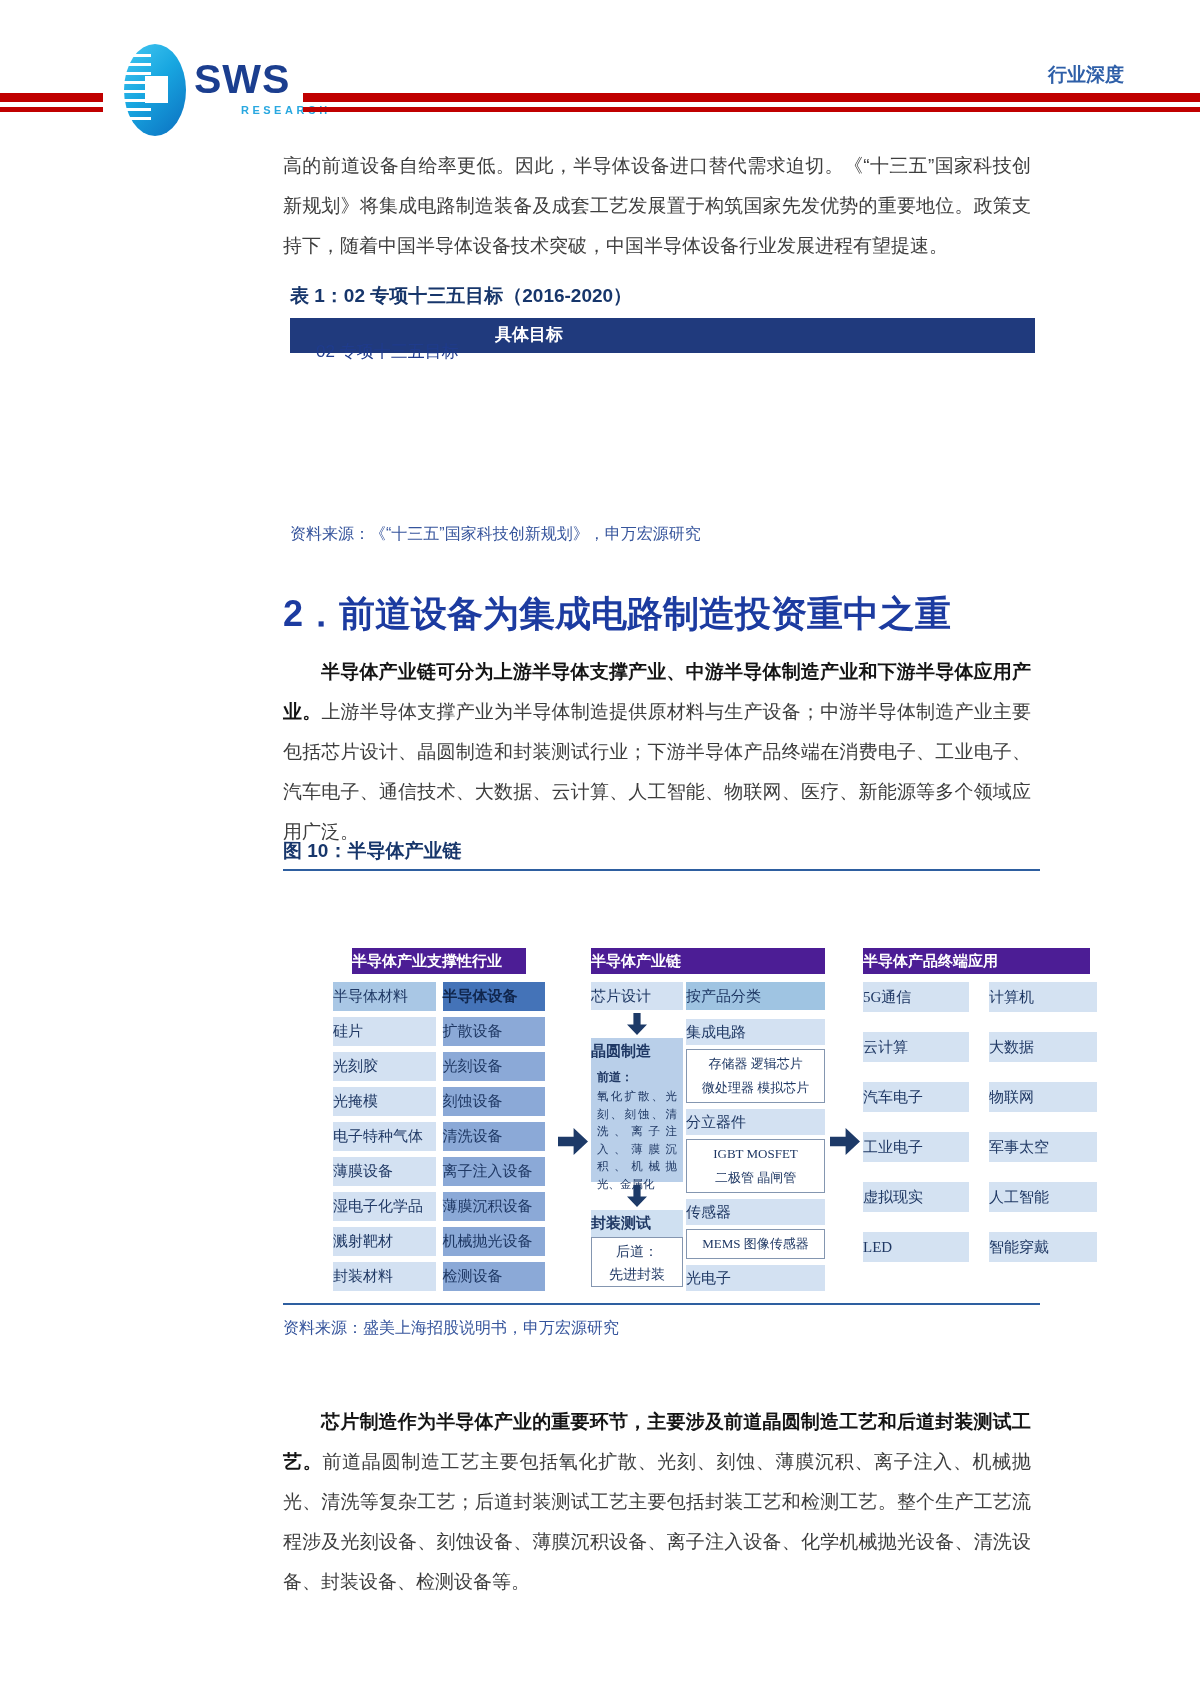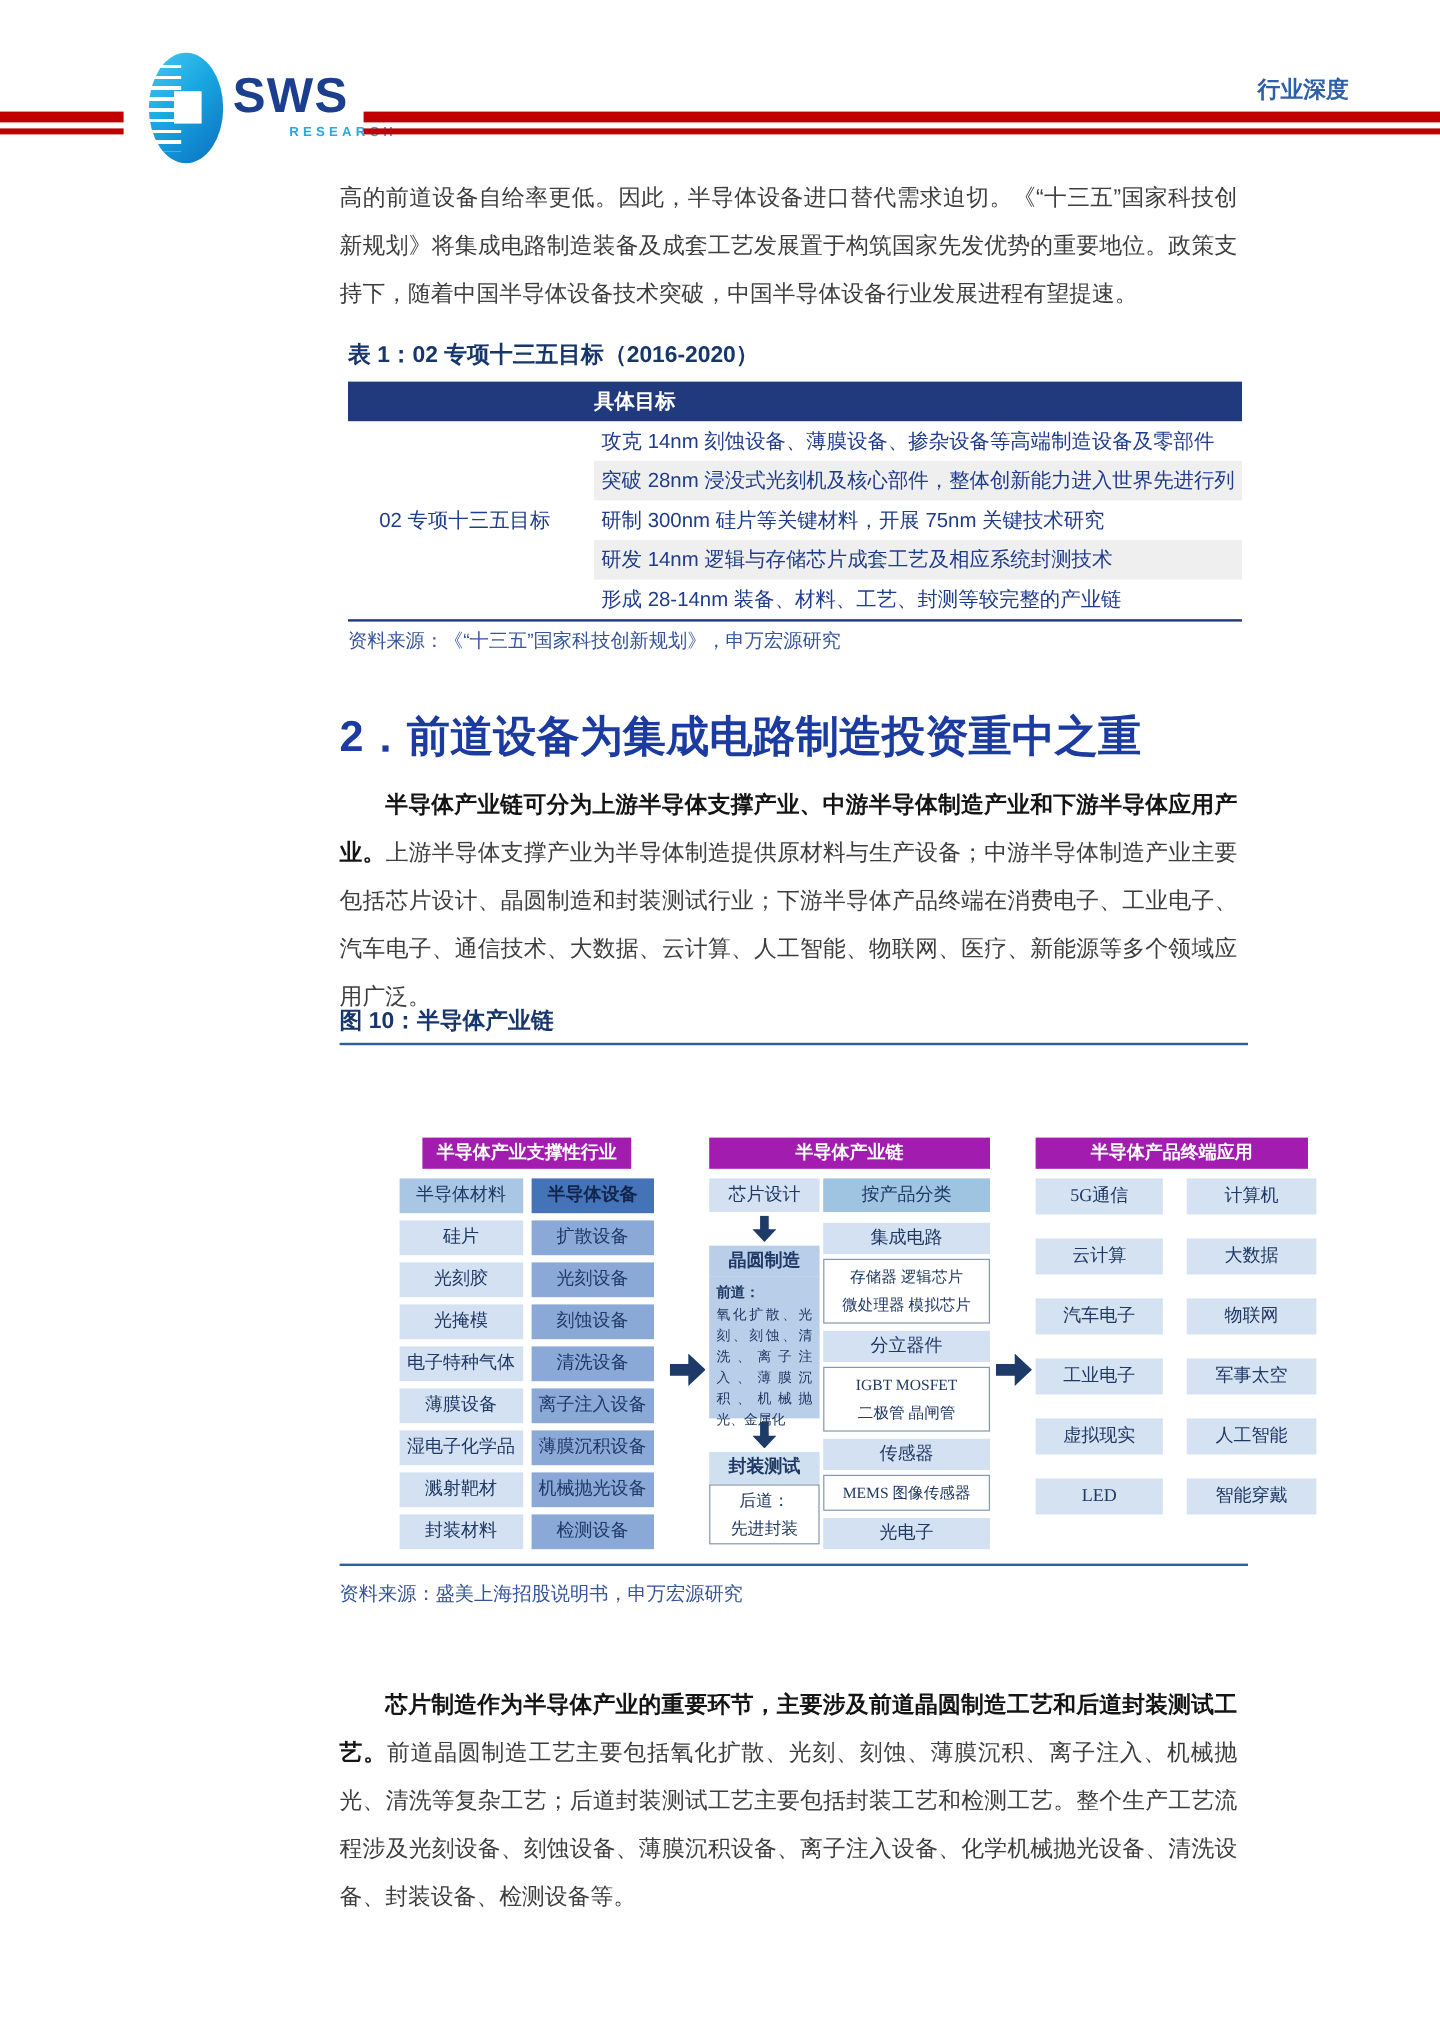--- a/index.html
+++ b/index.html
@@ -49,23 +49,23 @@
 
   
   .sec-title{position:absolute;left:283px;top:590px;font-size:36px;font-weight:bold;color:#1c3ba0;}
   .fig-title{position:absolute;left:283px;top:838px;font-size:19px;font-weight:bold;color:#17366b;}
   .fig-rule{position:absolute;left:283px;top:869px;width:757px;height:2px;background:#2e5fa0;}
 
   
   .diagram{position:absolute;left:320px;top:948px;width:775px;height:350px;
         font-family:"Liberation Serif","DejaVu Serif",serif;color:#1f3864;}
   .grp{position:absolute;top:0;}
-  .hd{height:26px;line-height:26px;background:#a21caf;color:#fff;text-align:center;
+  .hd{height:26px;line-height:26px;background:#4c1d95;color:#fff;
         font-size:15px;font-weight:bold;}
-  .cell{text-align:center;font-size:15px;color:#1f3864;}
+  .cell{font-size:15px;color:#1f3864;}
   
   .g1{left:13px;width:212px;}
   .g1 .hd{margin:0 19px;}
   .g1 .cols{position:absolute;top:34px;left:0;right:0;display:flex;gap:7px;}
   .g1 .col{display:flex;flex-direction:column;gap:6px;flex:1;}
   .g1 .col .cell{height:29px;line-height:29px;}
   .colA .cell{background:#d3e1f2;}
   .colA .cell:first-child{background:#a9c7e5;}
   .colB .cell{background:#8ba9d7;}
   .colB .cell:first-child{background:#4473b8;color:#10264d;font-weight:bold;}
@@ -123,27 +123,20 @@
 
   <div class="para p1">高的前道设备自给率更低。因此，半导体设备进口替代需求迫切。《“十三五”国家科技创新规划》将集成电路制造装备及成套工艺发展置于构筑国家先发优势的重要地位。政策支持下，随着中国半导体设备技术突破，中国半导体设备行业发展进程有望提速。</div>
 
   <div class="tbl-title">表 1：02 专项十三五目标（2016-2020）</div>
   <div class="tbl">
     <div class="tbl-head">
       <span>具体目标</span>
     </div>
     <div class="tbl-body">
       <div class="tbl-label">02 专项十三五目标</div>
-      <div class="tbl-rows">
-        <div class="tbl-row">攻克 14nm 刻蚀设备、薄膜设备、掺杂设备等高端制造设备及零部件</div>
-        <div class="tbl-row">突破 28nm 浸没式光刻机及核心部件，整体创新能力进入世界先进行列</div>
-        <div class="tbl-row">研制 300nm 硅片等关键材料，开展 75nm 关键技术研究</div>
-        <div class="tbl-row">研发 14nm 逻辑与存储芯片成套工艺及相应系统封测技术</div>
-        <div class="tbl-row">形成 28-14nm 装备、材料、工艺、封测等较完整的产业链</div>
-      </div>
     </div>
   </div>
   <div class="source src1">资料来源：《“十三五”国家科技创新规划》，申万宏源研究</div>
 
   <div class="sec-title">2．前道设备为集成电路制造投资重中之重</div>
 
   <div class="para p2"><b>半导体产业链可分为上游半导体支撑产业、中游半导体制造产业和下游半导体应用产业。</b><span>上游半导体支撑产业为半导体制造提供原材料与生产设备；中游半导体制造产业主要包括芯片设计、晶圆制造和封装测试行业；下游半导体产品终端在消费电子、工业电子、汽车电子、通信技术、大数据、云计算、人工智能、物联网、医疗、新能源等多个领域应用广泛。</span></div>
 
   <div class="fig-title">图 10：半导体产业链</div>
   <div class="fig-rule"></div>

